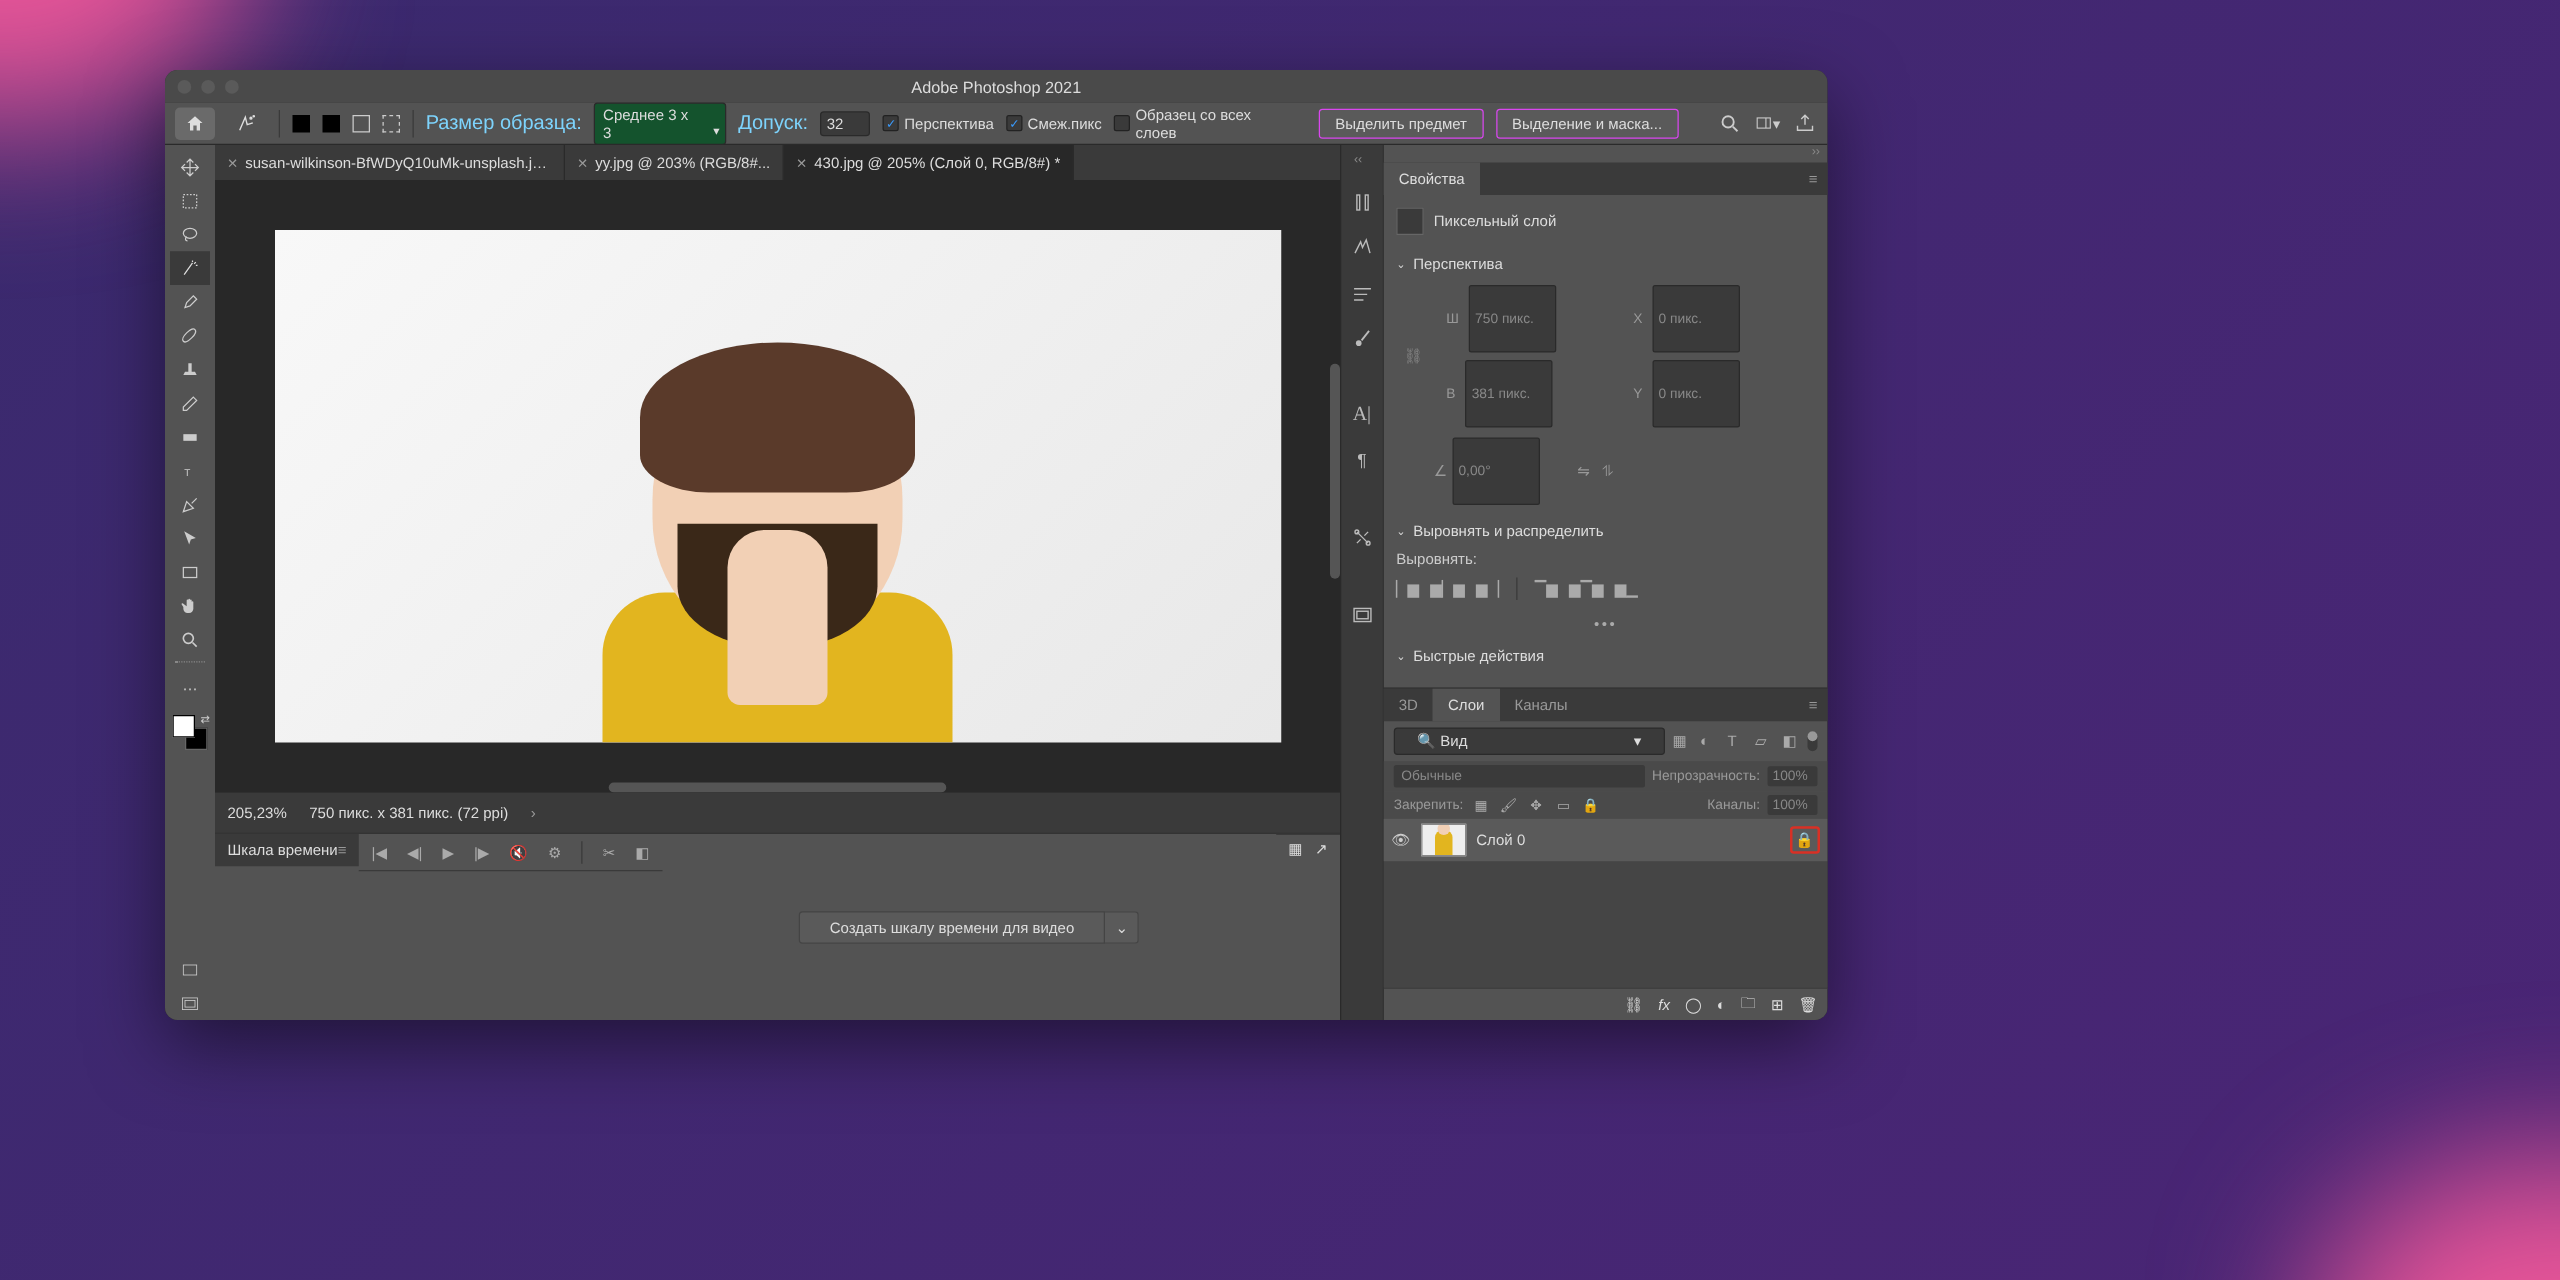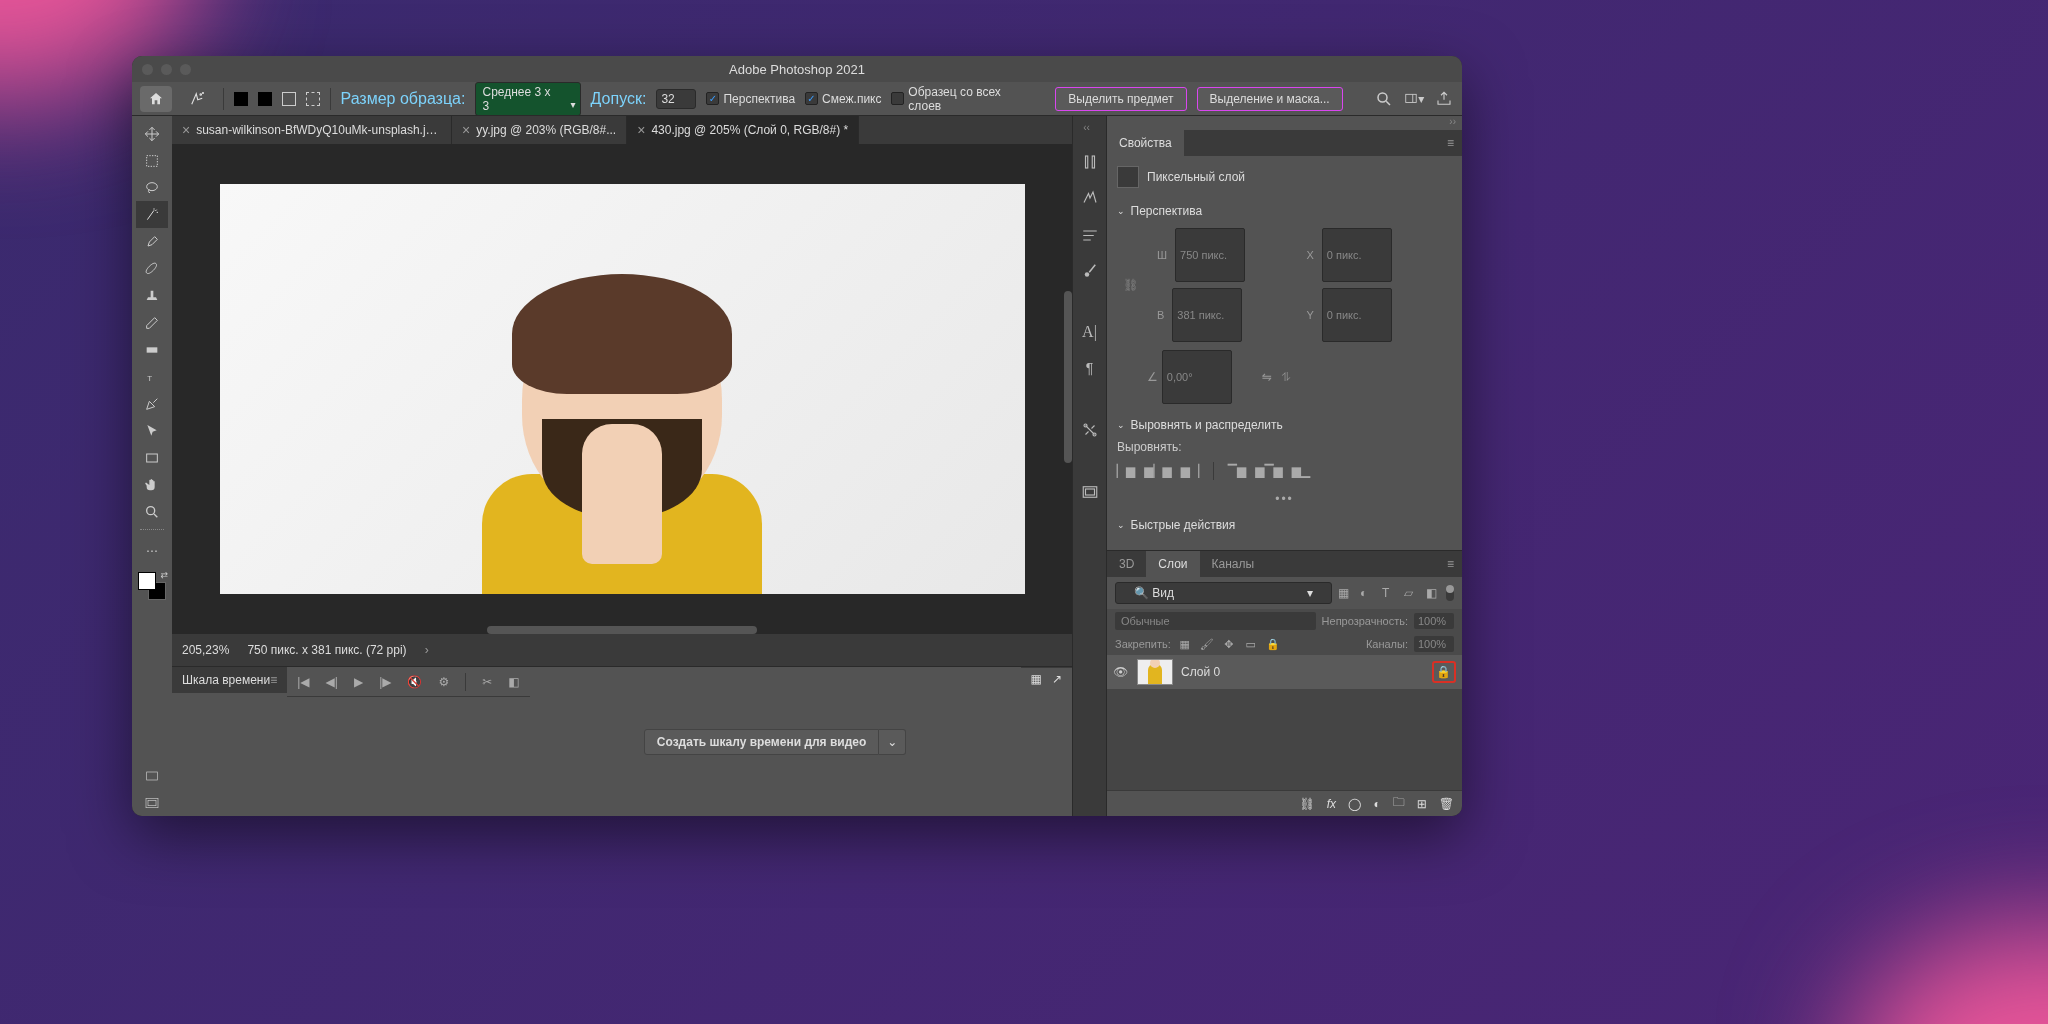--- a/index.html
+++ b/index.html
@@ -63,21 +63,21 @@
 
 .statusbar { height: 22px; background: #3a3a3a; display: flex; align-items: center; padding: 16px 10px; gap: 18px; font-size: 12px; color: #ccc; }
 .statusbar .chev { color: #999; }
 
 .timeline-panel { height: 150px; background: #535353; display: flex; border-top: 1px solid #2a2a2a; }
 .tl-header { height: 26px; background: #3a3a3a; display: flex; align-items: center; padding: 0 10px; justify-content: space-between; }
 .tl-controls { height: 30px; display: flex; align-items: center; padding: 0 10px; gap: 16px; border-bottom: 1px solid #3a3a3a; }
 .tl-btn { color: #aaa; font-size: 12px; }
 .tl-body { flex: 1; display: flex; align-items: center; justify-content: center; }
 .tl-create { display: flex; align-items: center; }
-.tl-create-btn { background: #5a5a5a; padding: 5px 12px; border: 1px solid #444; border-radius: 3px 0 0 3px; font-weight: bold; }
+.tl-create-btn { background: #5a5a5a; padding: 5px 24px; border: 1px solid #444; border-radius: 3px 0 0 3px; }
 .tl-create-dd { background: #5a5a5a; padding: 5px 8px; border: 1px solid #444; border-left: none; border-radius: 0 3px 3px 0; }
 .tl-footer { height: 22px; display: flex; align-items: center; padding: 0 10px; gap: 10px; color: #aaa; border-top: 1px solid #3a3a3a; }
 
 .icon-strip { width: 34px; background: #3a3a3a; display: flex; flex-direction: column; align-items: center; padding-top: 6px; gap: 16px; border-left: 1px solid #2a2a2a; }
 .strip-icon { width: 20px; height: 20px; color: #bbb; display: flex; align-items: center; justify-content: center; font-size: 14px; }
 
 .panels { width: 356px; background: #535353; display: flex; flex-direction: column; border-left: 1px solid #2a2a2a; }
 .collapse-arrows { height: 14px; display: flex; justify-content: flex-end; padding-right: 6px; color: #888; font-size: 10px; }
 .panel-tabrow { display: flex; height: 26px; background: #3a3a3a; align-items: stretch; justify-content: space-between; }
 .panel-tabrow .ptabs { display: flex; }

